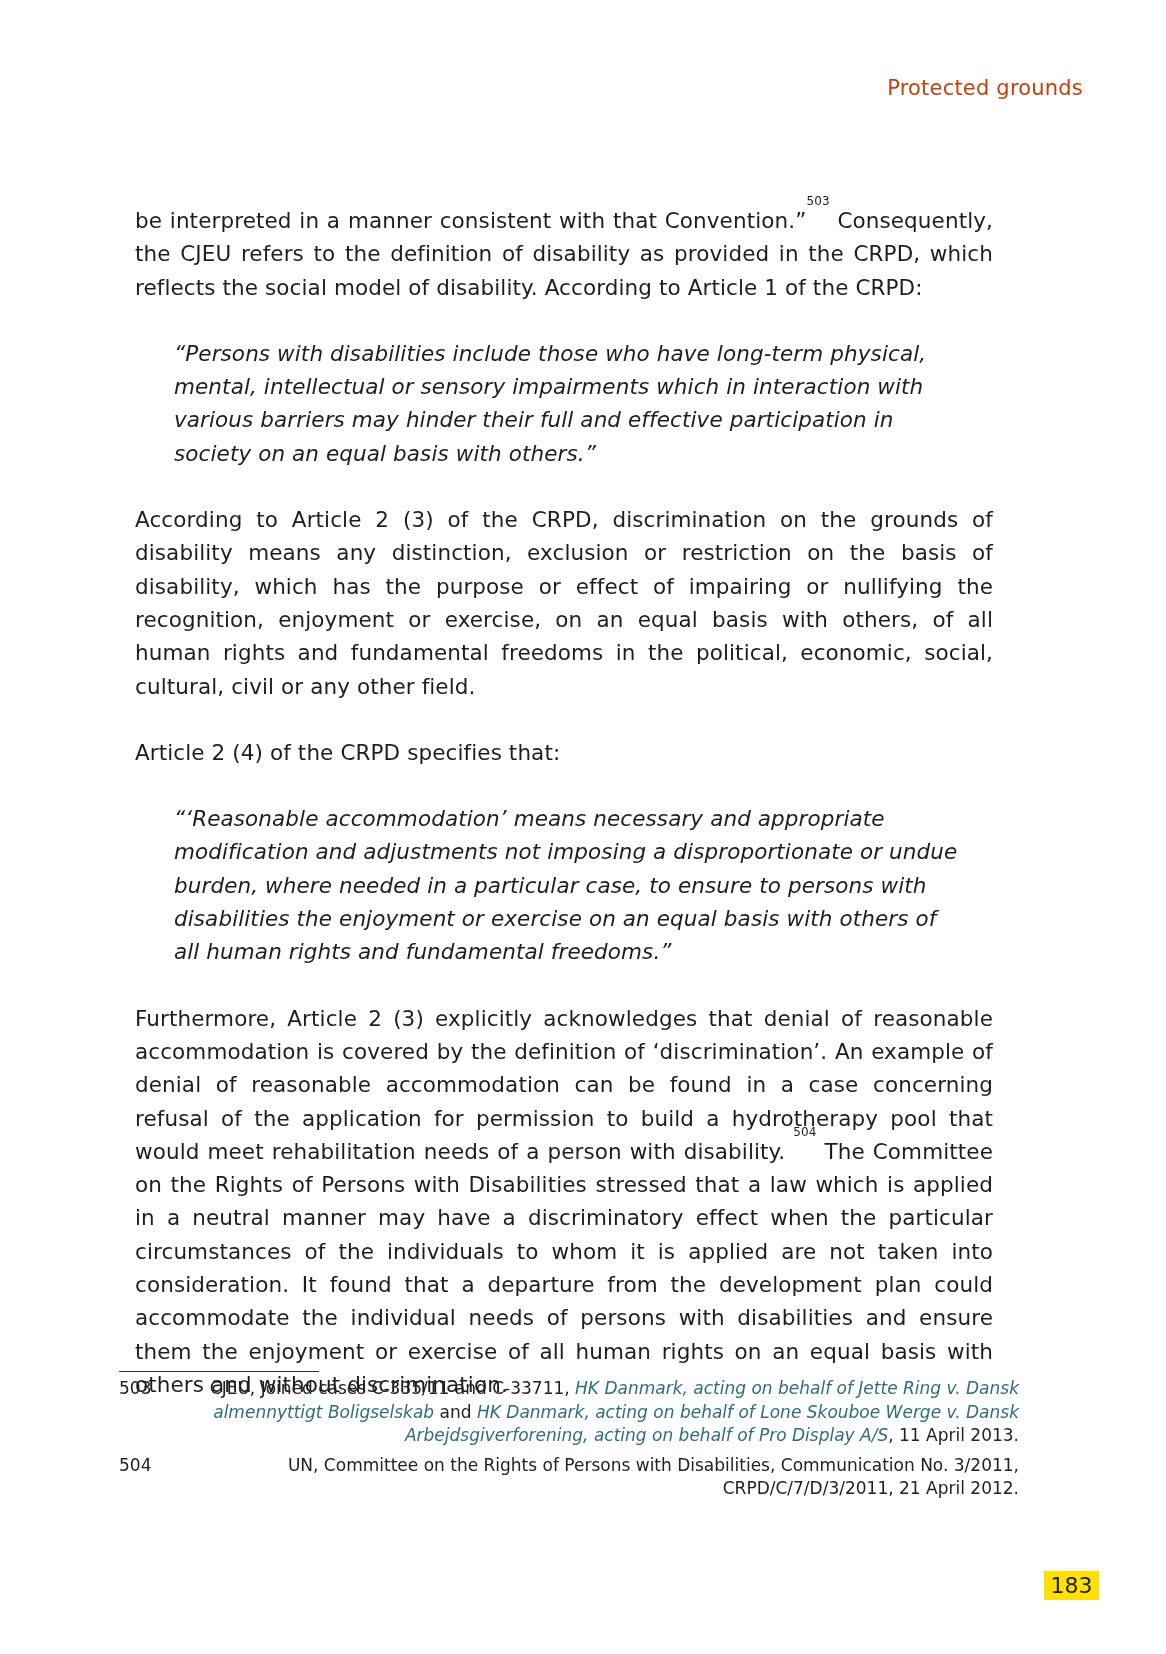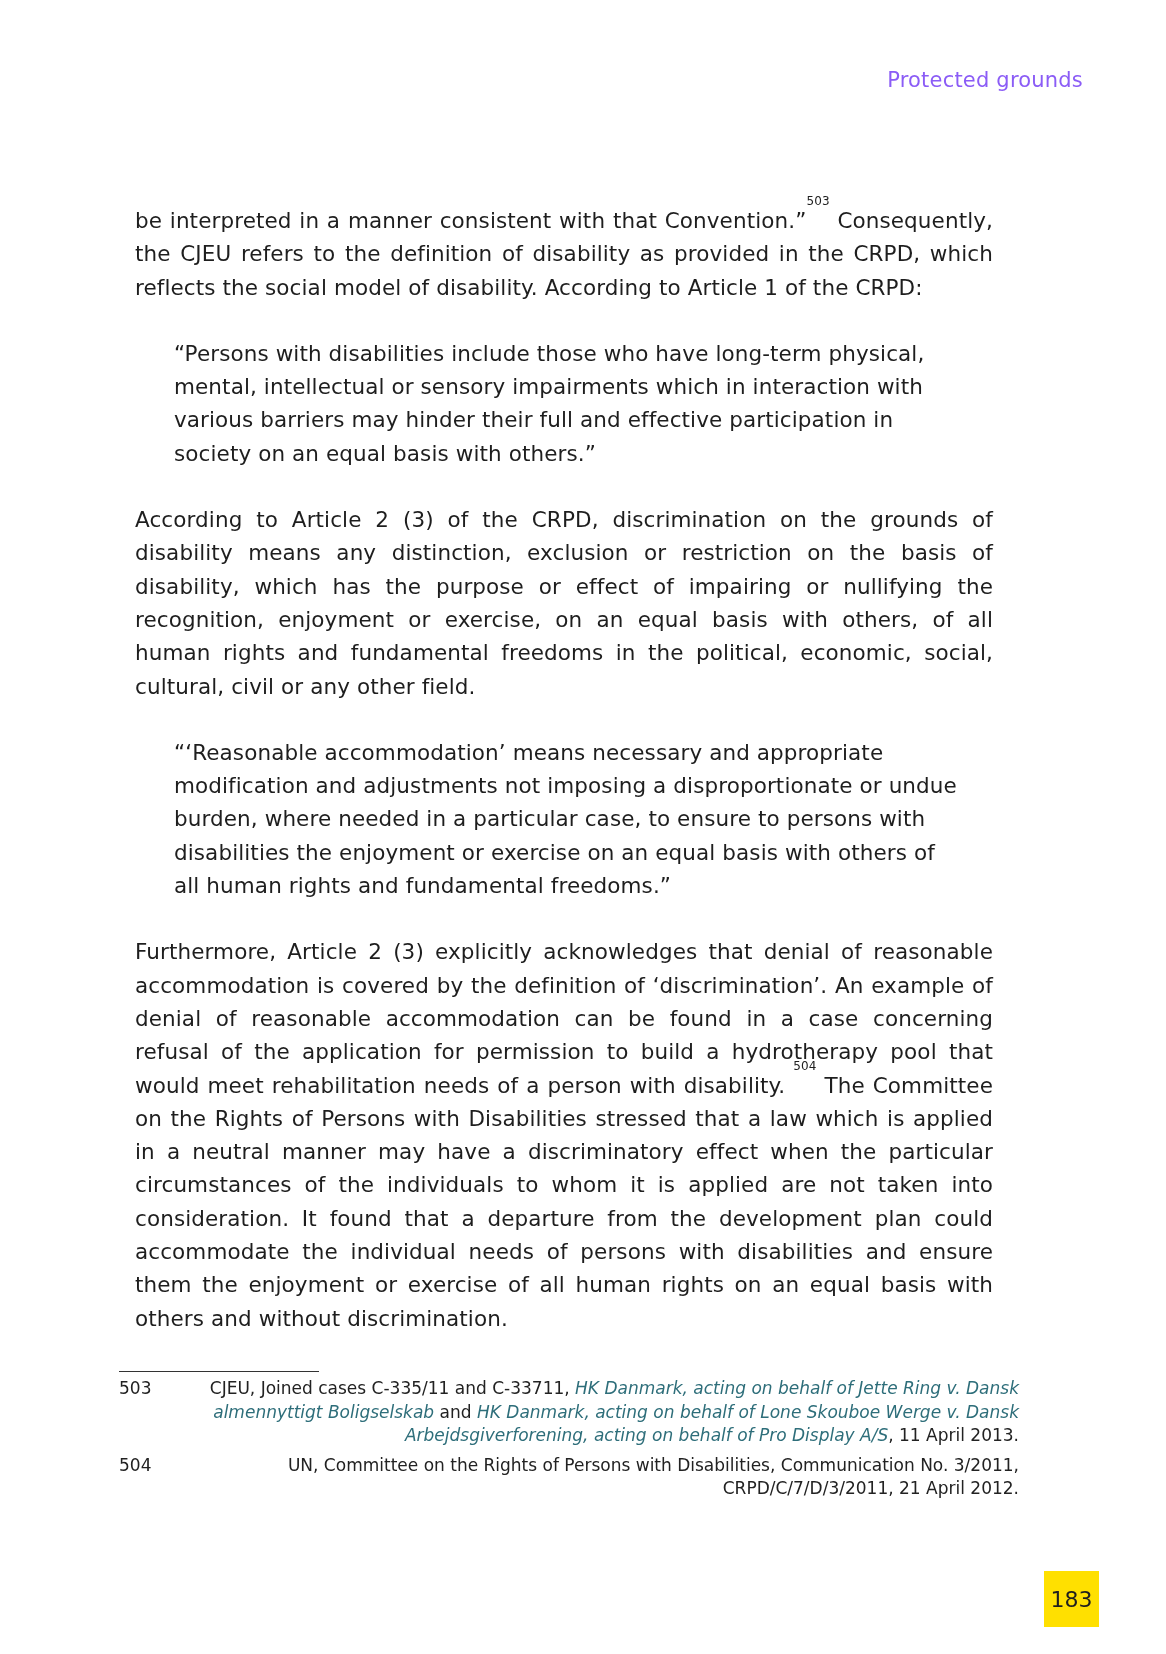--- a/index.html
+++ b/index.html
@@ -1,44 +1,45 @@
 <!DOCTYPE html>
 <html><head>
 <meta charset="utf-8">
 <style>
   html, body { margin:0; padding:0; background:#ffffff; }
   body { width:1166px; height:1654px; position:relative; overflow:hidden;
          font-family:"DejaVu Sans", sans-serif; color:#1e1e1e; }
-  .running-head { position:absolute; top:68px; right:83px; font-size:21px; color:#8b5cf6; letter-spacing:0.2px; }
+  .running-head { position:absolute; top:76px; right:83px; font-size:21px; color:#c2410c; letter-spacing:0.2px; }
   .body { position:absolute; left:119px; top:188px; width:890px; font-size:21.5px; line-height:33.3px; letter-spacing:0.1px; }
   .body p { margin:16px; text-align:justify; }
   .body p.gap { margin-top:33px; }
-  .body blockquote { margin:33px 0 0 39px; padding:0; width:820px; }
+  .body blockquote { margin:33px 0 0 39px; padding:0; width:820px;font-style:italic; }
   .body blockquote p { text-align:left; }
   sup { font-size:12px; vertical-align:top; position:relative; top:-3px; line-height:0; }
   .rule { position:absolute; left:119px; top:1371px; width:200px; height:1px; background:#333; }
   .footnotes { position:absolute; left:119px; top:1377px; width:900px; font-size:17px; line-height:23.5px; color:#222; }
   .fn { display:flex; margin-bottom:6px; }
   .fn-num { width:45px; flex:none; }
   .fn-text { flex:1;text-align:right; }
   .fn-text i { color:#2e6e7a; }
-  .page-badge { position:absolute; left:1044px; top:1571px; width:55px; height:56px; background:#ffe000;
+  .page-badge { position:absolute; left:1044px; top:1571px; width:55px; height:29px; background:#ffe000;
                 font-size:22px; color:#1e1e1e; display:flex; align-items:center; justify-content:center; }
 </style>
 </head>
 <body>
 
 <div class="running-head">Protected grounds</div>
 
 <div class="body">
   <p><span>be interpreted in a manner consistent with that Convention.”</span><sup>503</sup><span> Consequently, the CJEU refers to the definition of disability as provided in the CRPD, which reflects the social model of disability. According to Article 1 of the CRPD:</span></p>
   <blockquote>
       <p>“Persons with disabilities include those who have long-term physical, mental, intellectual or sensory impairments which in interaction with various barriers may hinder their full and effective participation in society on an equal basis with others.”</p>
     </blockquote>
   <p class="gap">According to Article 2 (3) of the CRPD, discrimination on the grounds of disability means any distinction, exclusion or restriction on the basis of disability, which has the purpose or effect of impairing or nullifying the recognition, enjoyment or exercise, on an equal basis with others, of all human rights and fundamental freedoms in the political, economic, social, cultural, civil or any other field.</p>
+  <p class="gap">Article 2 (4) of the CRPD specifies that:</p>
   <blockquote>
       <p>“‘Reasonable accommodation’ means necessary and appropriate modification and adjustments not imposing a disproportionate or undue burden, where needed in a particular case, to ensure to persons with disabilities the enjoyment or exercise on an equal basis with others of all human rights and fundamental freedoms.”</p>
     </blockquote>
   <p class="gap"><span>Furthermore, Article 2 (3) explicitly acknowledges that denial of reasonable accommodation is covered by the definition of ‘discrimination’. An example of denial of reasonable accommodation can be found in a case concerning refusal of the application for permission to build a hydrotherapy pool that would meet rehabilitation needs of a person with disability. </span><sup>504</sup><span> The Committee on the Rights of Persons with Disabilities stressed that a law which is applied in a neutral manner may have a discriminatory effect when the particular circumstances of the individuals to whom it is applied are not taken into consideration. It found that a departure from the development plan could accommodate the individual needs of persons with disabilities and ensure them the enjoyment or exercise of all human rights on an equal basis with others and without discrimination.</span></p>
 </div>
 
 <div class="rule"></div>
 
 <div class="footnotes">
   <div class="fn">

